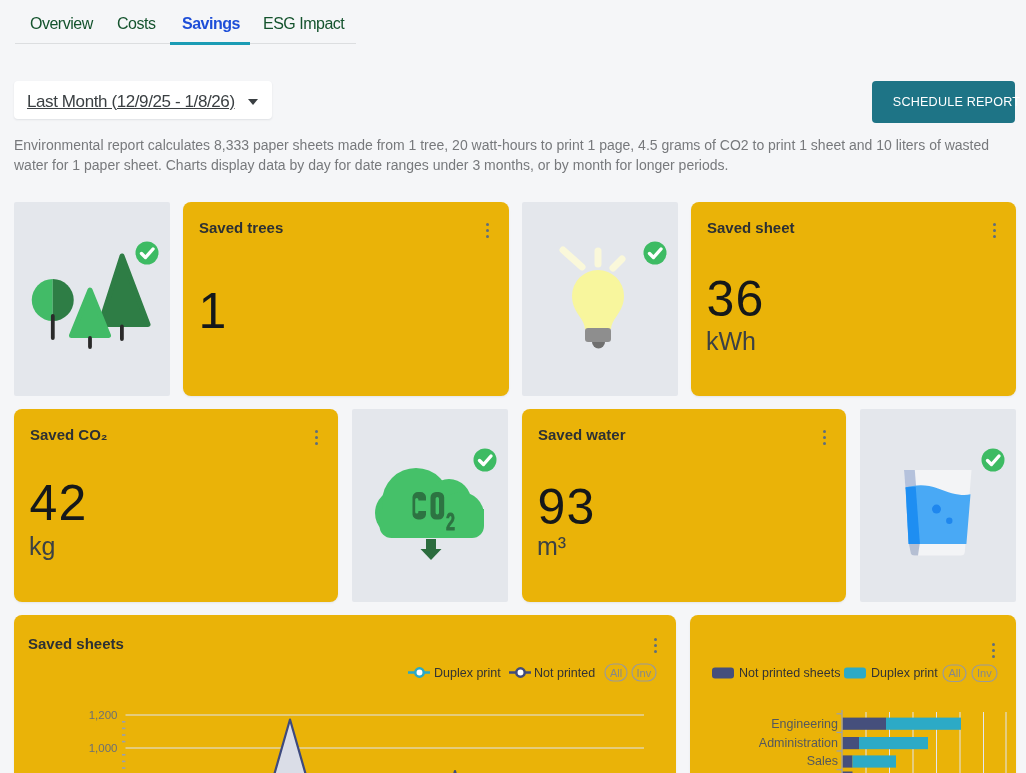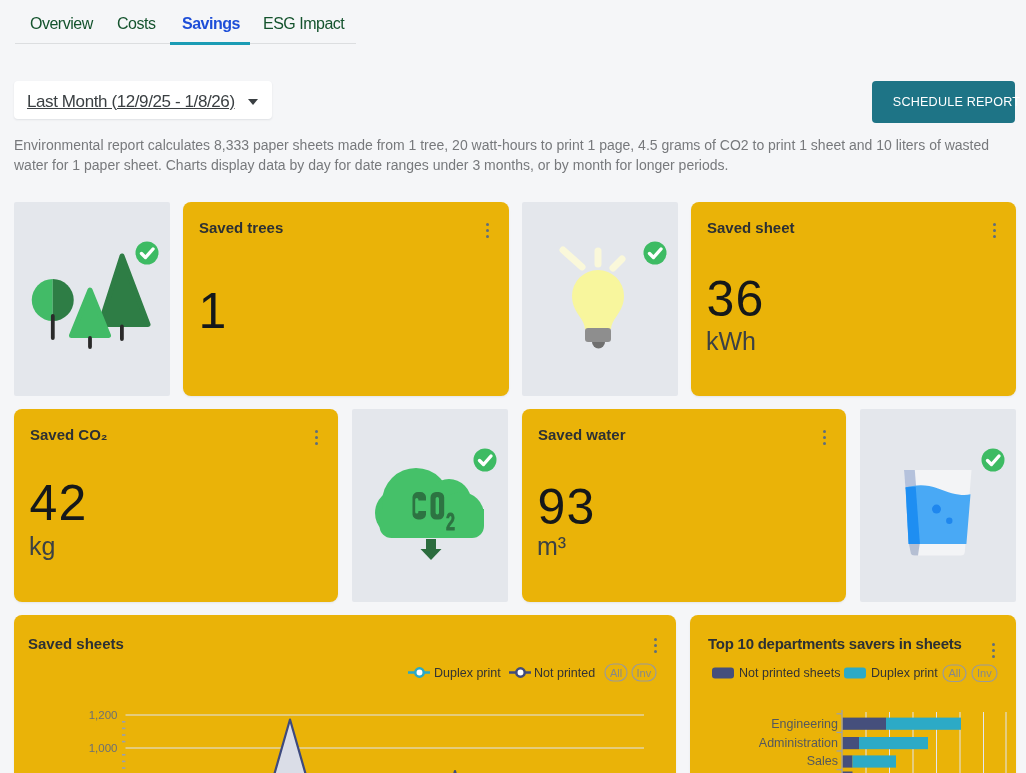--- a/index.html
+++ b/index.html
@@ -204,21 +204,20 @@
       <rect x="108" y="178.6" width="3.4" height="1.6"></rect>
     </g>
 
     <path d="M251.5 190 L276 104.5 L300.5 190 Z" fill="#dadde7" stroke="#3e4a7e" stroke-width="2.2" stroke-linejoin="round"></path>
 
     <path d="M432 190 L441 156 L450 190 Z" fill="#dadde7" stroke="#3e4a7e" stroke-width="2.2" stroke-linejoin="round"></path>
   </svg>
 </div>
 
 <div class="card" style="left:690px;top:615px;width:326px;height:185px;border-radius:8px 8px 0 0;">
-  <div class="ctitle" style="left:18px;top:20px;letter-spacing:-0.25px;">Top 10 departments savers in sheets</div>
   <div class="dots" style="right:20px;top:28px;">
       <i></i>
       <i></i>
       <i></i>
     </div>
   <svg class="abs" style="left:0;top:0;" width="326" height="185" viewBox="0 0 326 185">
 
     <g font-family="'Liberation Sans',sans-serif" font-size="12.5" fill="#333">
       <rect x="22" y="52.5" width="22" height="11" rx="3" fill="#454f7c"></rect>
       <text x="49" y="62">Not printed sheets</text>

